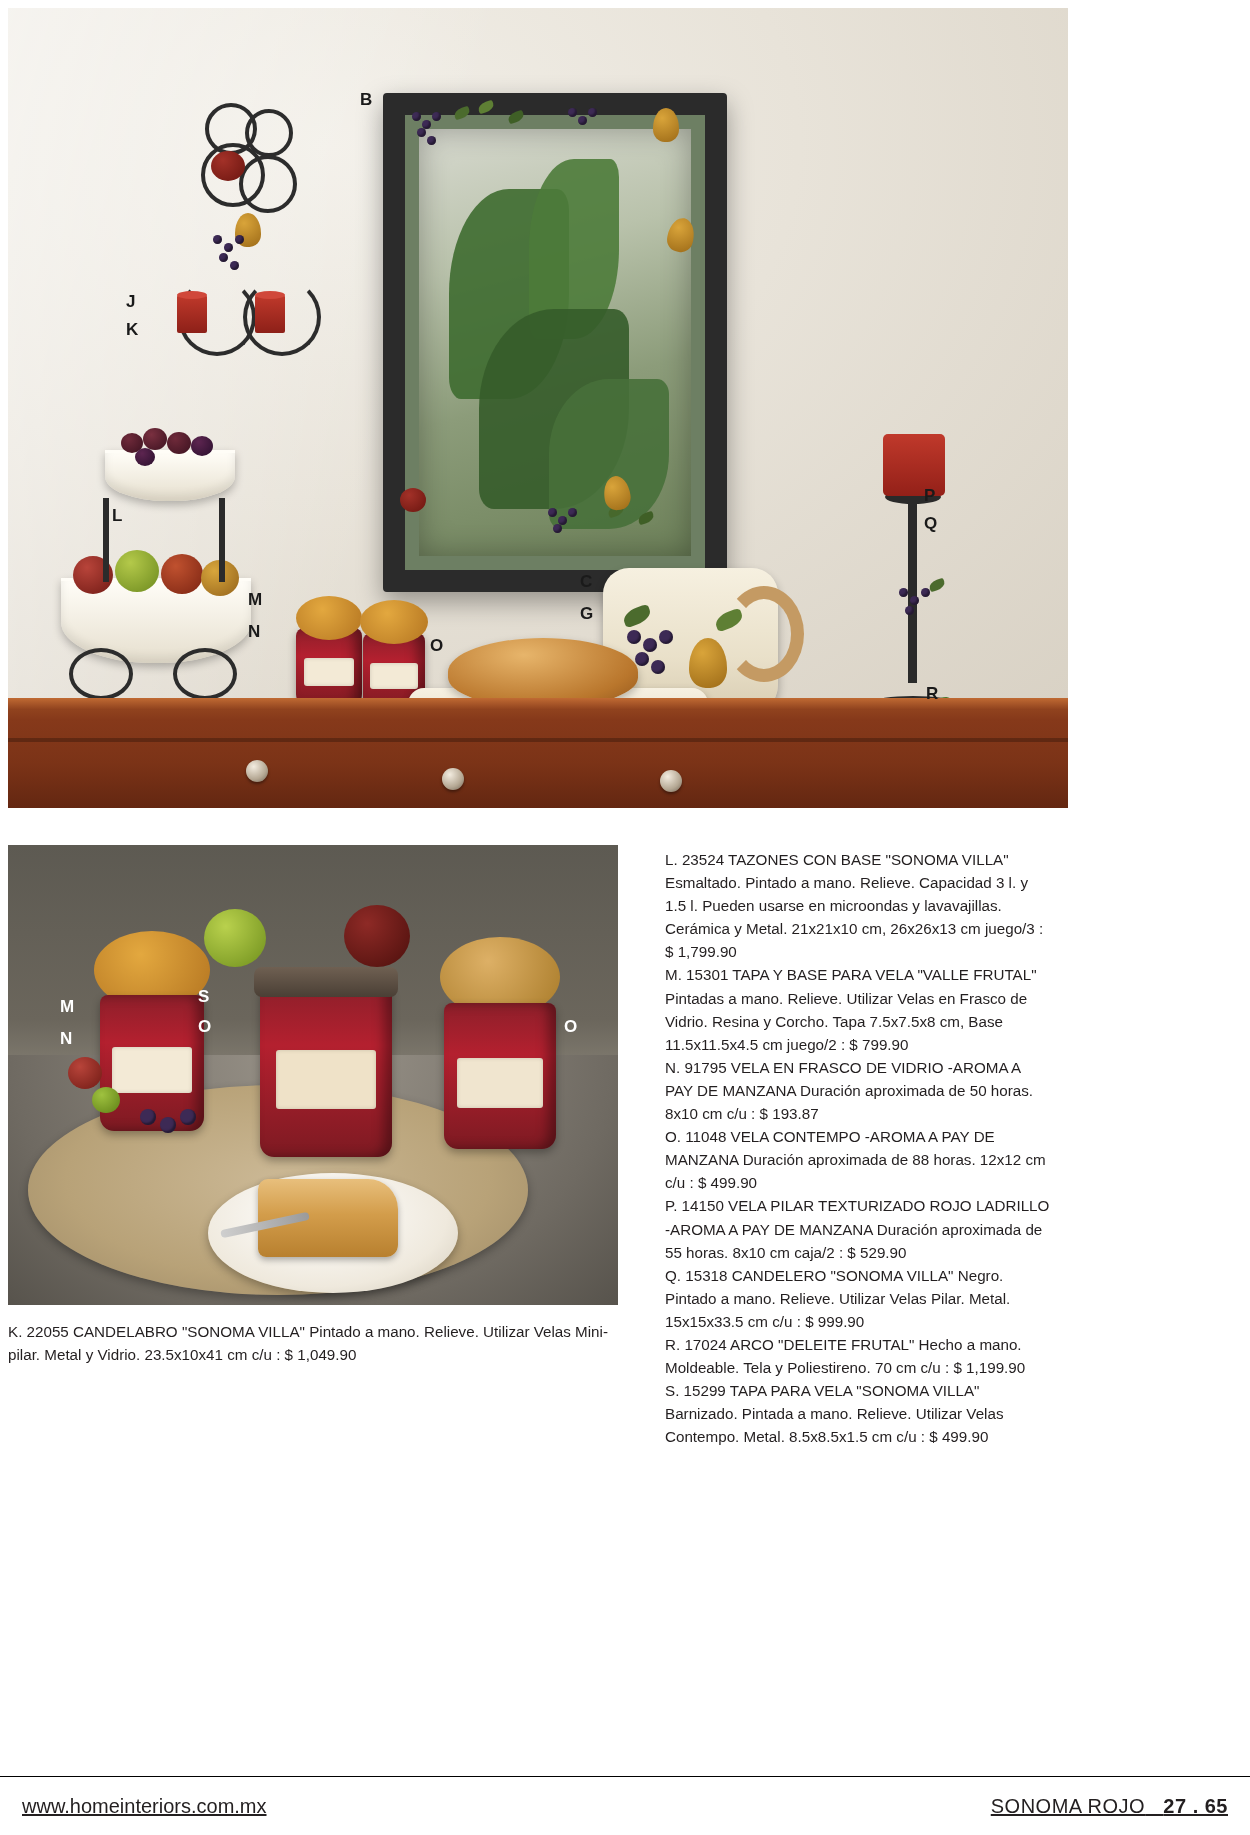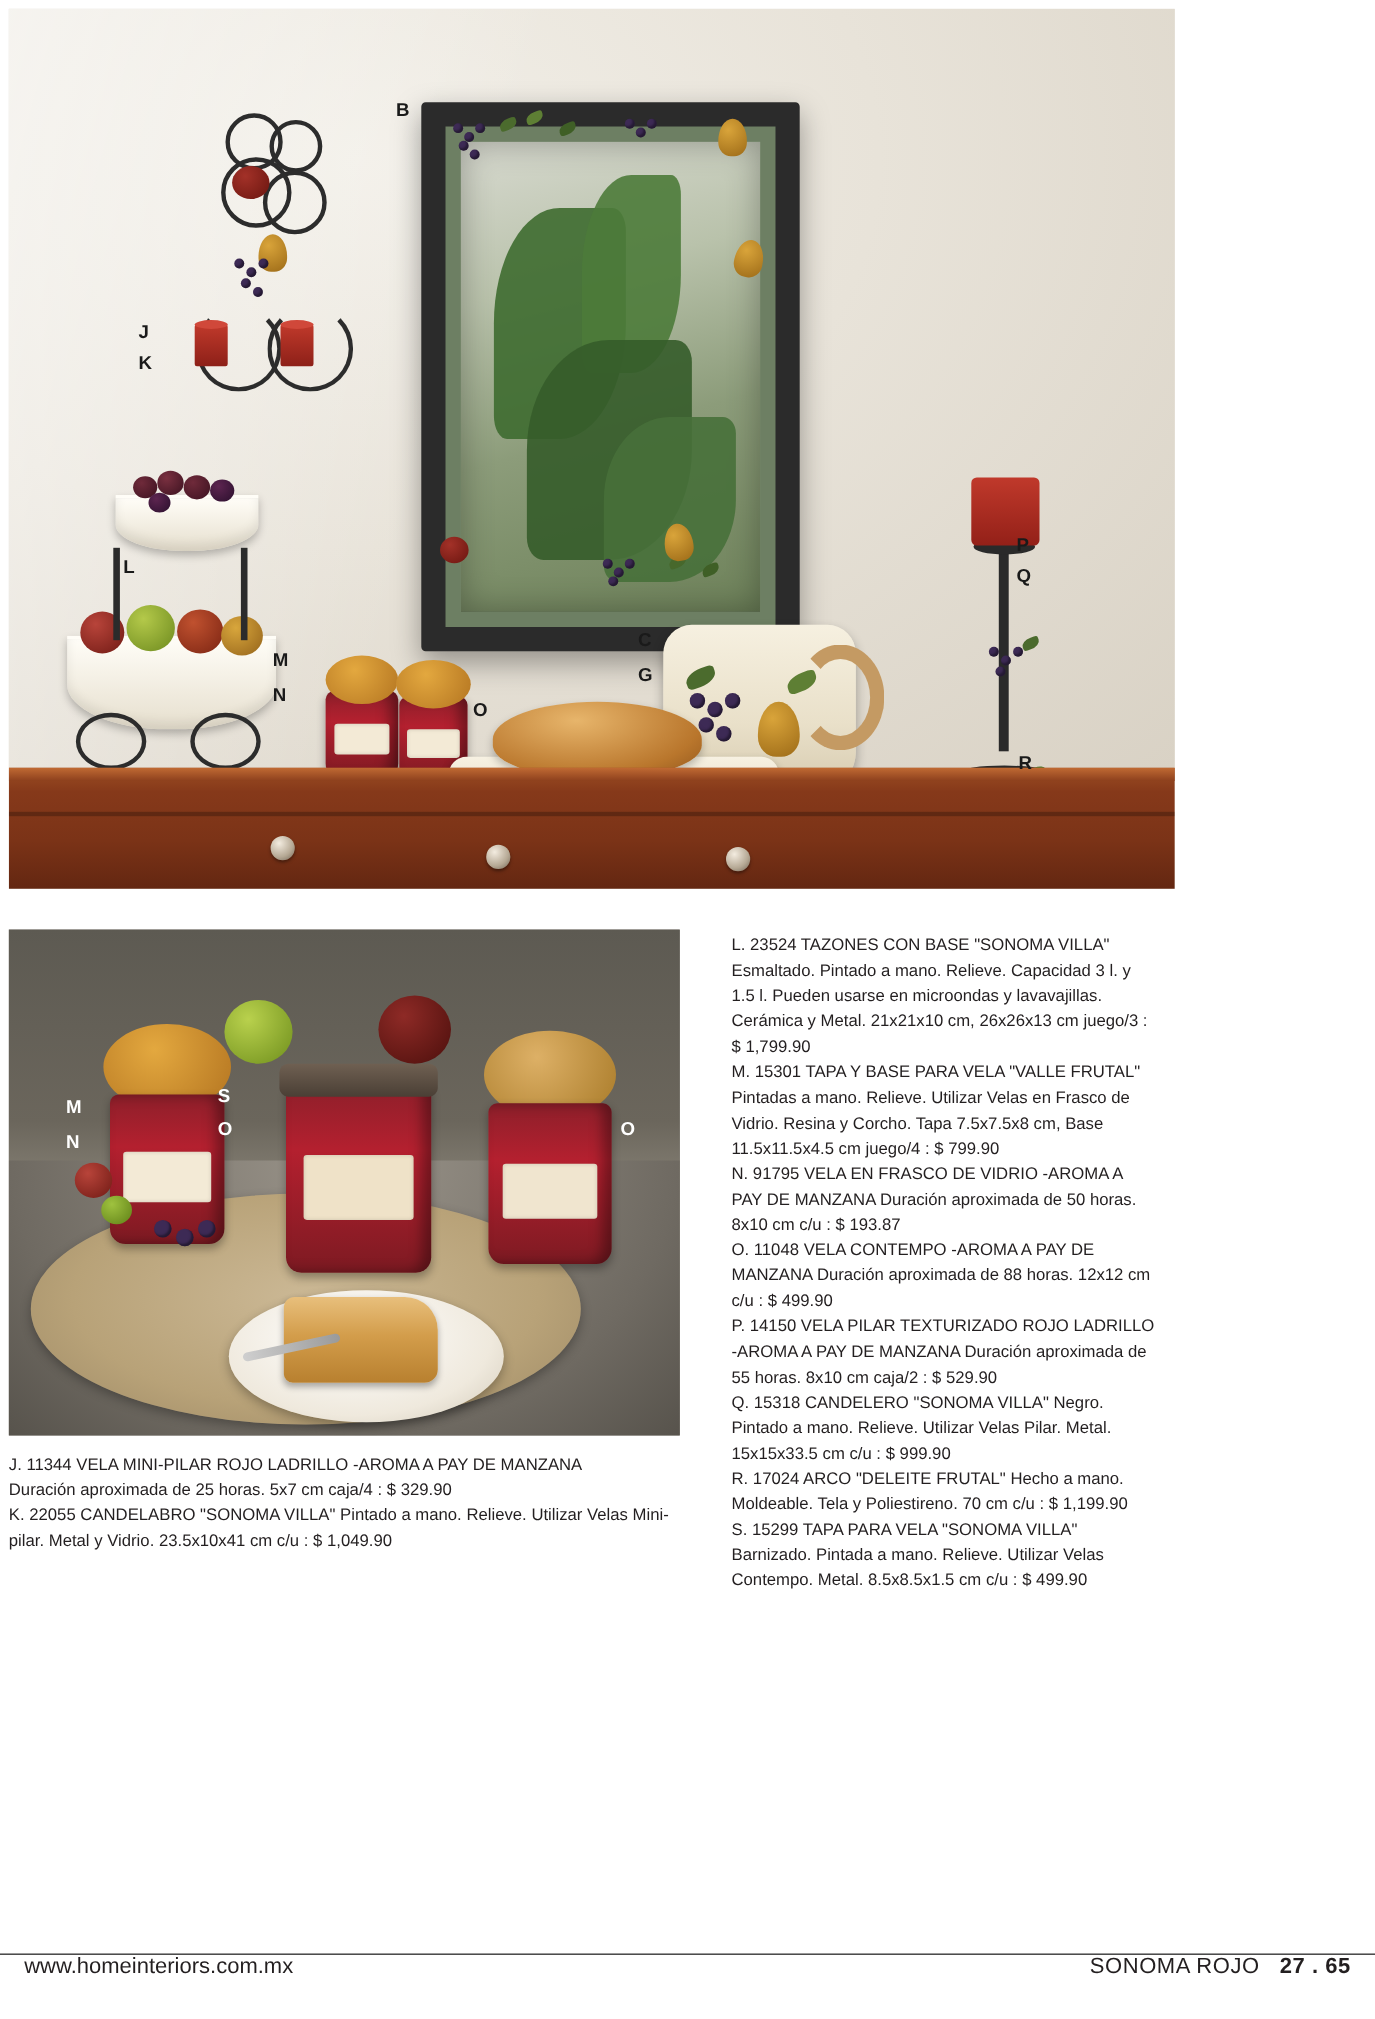--- a/index.html
+++ b/index.html
@@ -337,23 +337,25 @@
     bottom: 58px;
     height: 1px;
     background: #000;
   }
   .footer {
     position: absolute;
     left: 0; right: 0;
     bottom: 0;
     height: 58px;
     display: flex;
+    align-items: center;
     justify-content: space-between;
     padding: 0 22px;
     box-sizing: border-box;
+    text-decoration: underline;
   }
   .footer-url {
     font-size: 20px;
     color: #231f20;
   }
   .footer-right {
     font-size: 20px;
     letter-spacing: .5px;
     color: #231f20;
   }
@@ -539,21 +541,21 @@
   <span class="plabel white" style="left:190px;top:142px;">S</span>
   <span class="plabel white" style="left:190px;top:172px;">O</span>
   <span class="plabel white" style="left:556px;top:172px;">O</span>
 </div>
 
 <div class="col-right">
   <p class="desc">
     <b>L. 23524 TAZONES CON BASE "SONOMA VILLA"</b><span> Esmaltado. Pintado a mano. Relieve. Capacidad 3 l. y 1.5 l. Pueden usarse en microondas y lavavajillas. Cerámica y Metal. 21x21x10 cm, 26x26x13 cm </span><b>juego/3 : $ 1,799.90</b>
   </p>
   <p class="desc">
-    <b>M. 15301 TAPA Y BASE PARA VELA "VALLE FRUTAL"</b><span> Pintadas a mano. Relieve. Utilizar Velas en Frasco de Vidrio. Resina y Corcho. Tapa 7.5x7.5x8 cm, Base 11.5x11.5x4.5 cm </span><b>juego/4 : $ 799.90</b>
+    <b>M. 15301 TAPA Y BASE PARA VELA "VALLE FRUTAL"</b><span> Pintadas a mano. Relieve. Utilizar Velas en Frasco de Vidrio. Resina y Corcho. Tapa 7.5x7.5x8 cm, Base 11.5x11.5x4.5 cm </span><b>juego/2 : $ 799.90</b>
   </p>
   <p class="desc">
     <b>N. 91795 VELA EN FRASCO DE VIDRIO -AROMA A PAY DE MANZANA</b><span> Duración aproximada de 50 horas. 8x10 cm </span><b>c/u : $ 193.87</b>
   </p>
   <p class="desc">
     <b>O. 11048 VELA CONTEMPO -AROMA A PAY DE MANZANA</b><span> Duración aproximada de 88 horas. 12x12 cm </span><b>c/u : $ 499.90</b>
   </p>
   <p class="desc">
     <b>P. 14150 VELA PILAR TEXTURIZADO ROJO LADRILLO -AROMA A PAY DE MANZANA</b><span> Duración aproximada de 55 horas. 8x10 cm </span><b>caja/2 : $ 529.90</b>
   </p>
@@ -562,24 +564,20 @@
   </p>
   <p class="desc">
     <b>R. 17024 ARCO "DELEITE FRUTAL"</b><span> Hecho a mano. Moldeable. Tela y Poliestireno. 70 cm </span><b>c/u : $ 1,199.90</b>
   </p>
   <p class="desc">
     <b>S. 15299 TAPA PARA VELA "SONOMA VILLA"</b><span> Barnizado. Pintada a mano. Relieve. Utilizar Velas Contempo. Metal. 8.5x8.5x1.5 cm </span><b>c/u : $ 499.90</b>
   </p>
 </div>
 
 <div class="col-left">
-  <p class="desc">
-    <b>J. 11344 VELA MINI-PILAR ROJO LADRILLO -AROMA A PAY DE MANZANA</b><br>
-    <span>Duración aproximada de 25 horas. 5x7 cm </span><b>caja/4 : $ 329.90</b>
-  </p>
   <p class="desc">
     <b>K. 22055 CANDELABRO "SONOMA VILLA"</b><span> Pintado a mano. Relieve. Utilizar Velas Mini-pilar. Metal y Vidrio. 23.5x10x41 cm </span><b>c/u : $ 1,049.90</b>
   </p>
 </div>
 
 <div class="footer-rule"></div>
 <div class="footer">
   <span class="footer-url">www.homeinteriors.com.mx</span>
   <span class="footer-right">
     <span>SONOMA ROJO</span>

